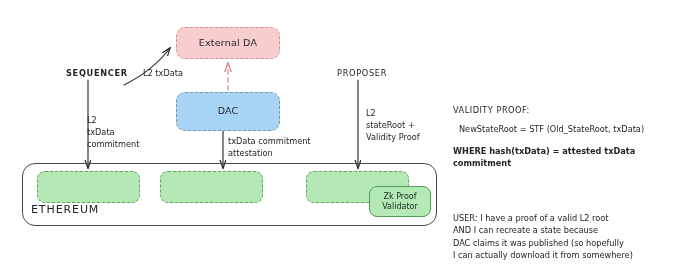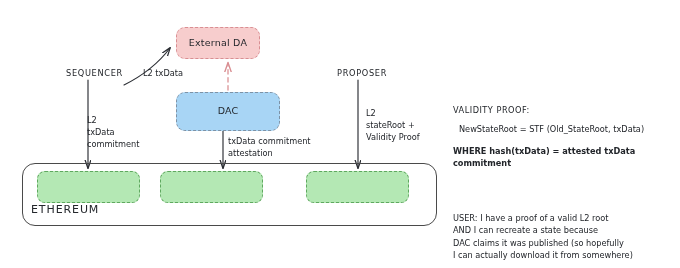--- a/index.html
+++ b/index.html
@@ -32,21 +32,21 @@
     position: absolute;
     box-sizing: border-box;
     display: flex;
     align-items: center;
     justify-content: center;
     text-align: center;
     line-height: 1.15;
   }
   .node-external-da {
     left: 176px; top: 27px;
-    width: 84px; height: 32px;
+    width: 104px; height: 32px;
     background: #f7cdcd;
     border: 1.6px dashed #d98e92;
     border-radius: 9px;
     font-size: 9.5px;
     letter-spacing: 0.2px;
     color: #1f2328;
   }
   .node-dac {
     left: 176px; top: 92px;
     width: 104px; height: 39px;
@@ -94,21 +94,21 @@
     color: #1f2a1f;
     z-index: 4;
   }
   .lbl {
     position: absolute;
     font-size: 8.2px;
     line-height: 1.45;
     color: #22252a;
     white-space: pre;
   }
-  .lbl-sequencer  { left: 66px;  top: 68px;  letter-spacing: 0.7px; }
+  .lbl-sequencer  { left: 66px;  top: 68px;  letter-spacing: 0.7px; font-weight: bold; }
   .lbl-proposer   { left: 337px; top: 68px;  letter-spacing: 0.7px; }
   .lbl-l2txdata   { left: 143px; top: 68px;  }
   .lbl-seq-flow   { left: 87px;  top: 115px; }
   .lbl-dac-flow   { left: 228px; top: 136px; }
   .lbl-prop-flow  { left: 366px; top: 108px; }
   .panel {
     position: absolute;
     font-size: 8.2px;
     line-height: 1.5;
     color: #22252a;
@@ -158,20 +158,24 @@
   <div class="node node-external-da">External DA</div>
 
   <div class="node node-dac">DAC</div>
 
   <div class="eth-container"></div>
 
   <div class="slot slot-1"></div>
   <div class="slot slot-2"></div>
   <div class="slot slot-3"></div>
 
+  <div class="node node-zk">
+    <span>Zk Proof</span>
+    <span>Validator</span>
+  </div>
 
   <div class="eth-label">ETHEREUM</div>
 
   <div class="lbl lbl-sequencer">SEQUENCER</div>
 
   <div class="lbl lbl-proposer">PROPOSER</div>
 
   <div class="lbl lbl-l2txdata">L2 txData</div>
 
   <div class="lbl lbl-seq-flow">L2

